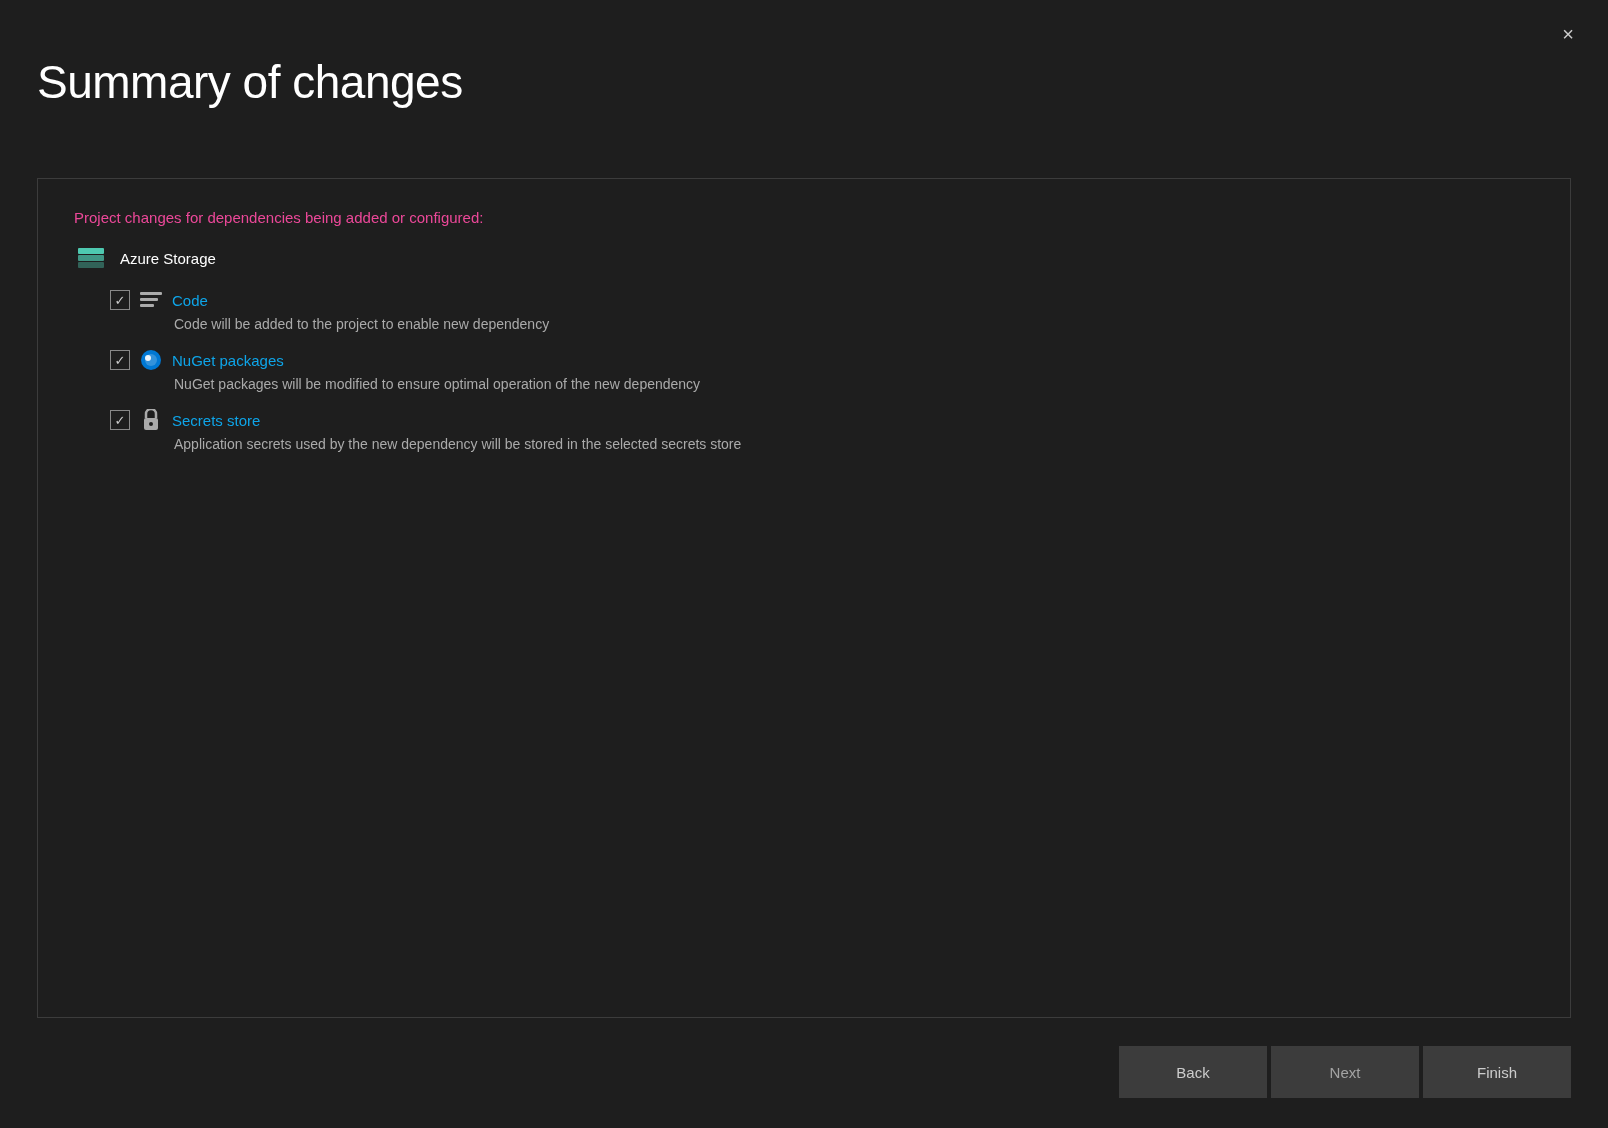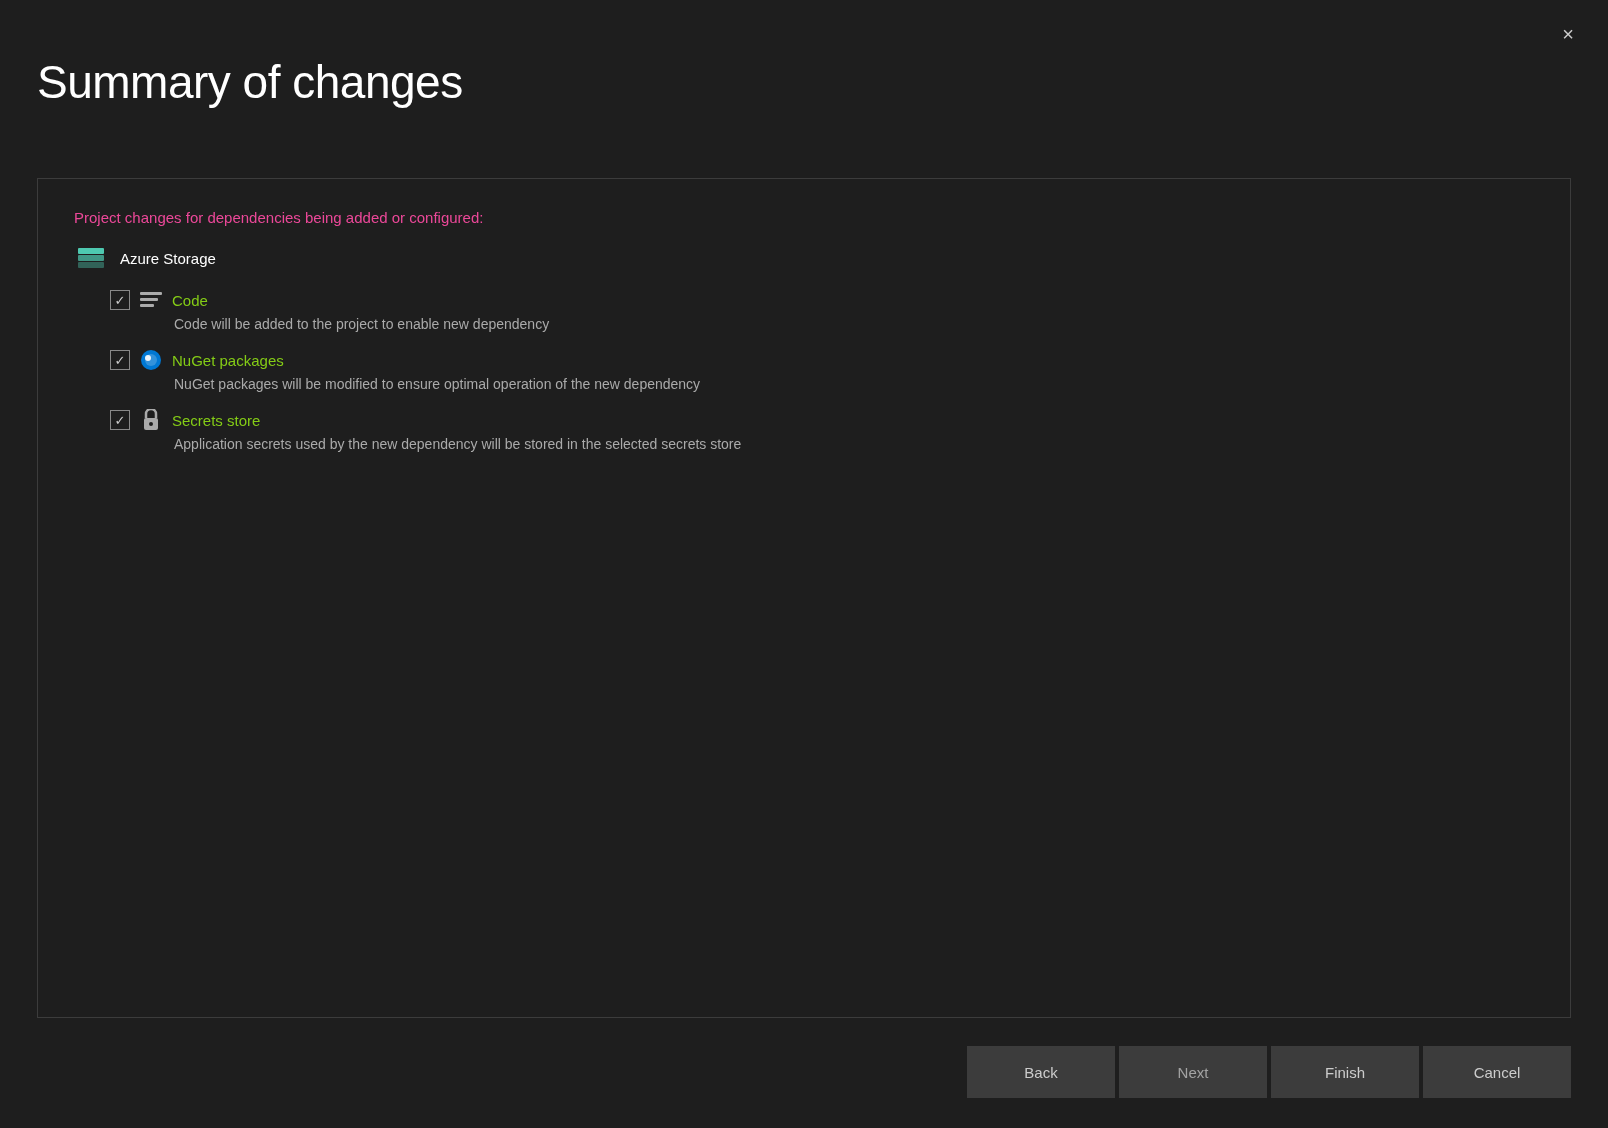--- a/index.html
+++ b/index.html
@@ -118,21 +118,21 @@
       width: 22px;
       height: 20px;
       flex-shrink: 0;
       display: flex;
       align-items: center;
       justify-content: center;
     }
 
     .item-title {
       font-size: 15px;
-      color: #84cc16;
+      color: #0ea5e9;
     }
 
     .item-description {
       margin-left: 64px;
       font-size: 14px;
       color: #aaaaaa;
     }
 
     
     .footer-buttons {
@@ -240,14 +240,13 @@
       <div class="item-description">Application secrets used by the new dependency will be stored in the selected secrets store</div>
     </div>
 
   </div>
 </div>
 
 <div class="footer-buttons">
   <button class="footer-btn">Back</button>
   <button class="footer-btn disabled">Next</button>
   <button class="footer-btn">Finish</button>
-  <button class="footer-btn">Cancel</button>
 </div>
 
 </body></html>

